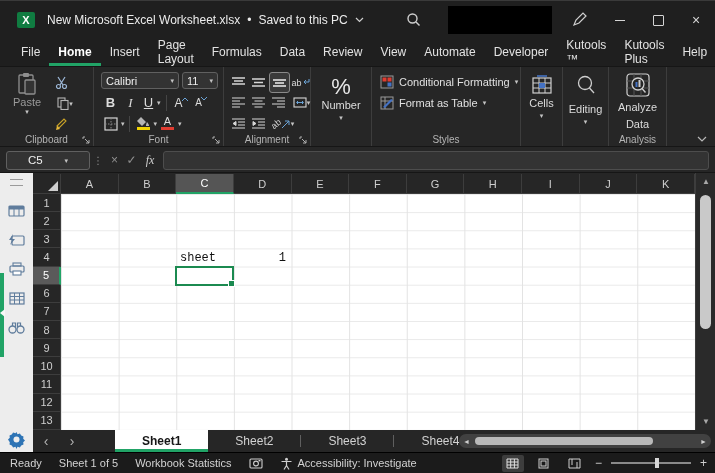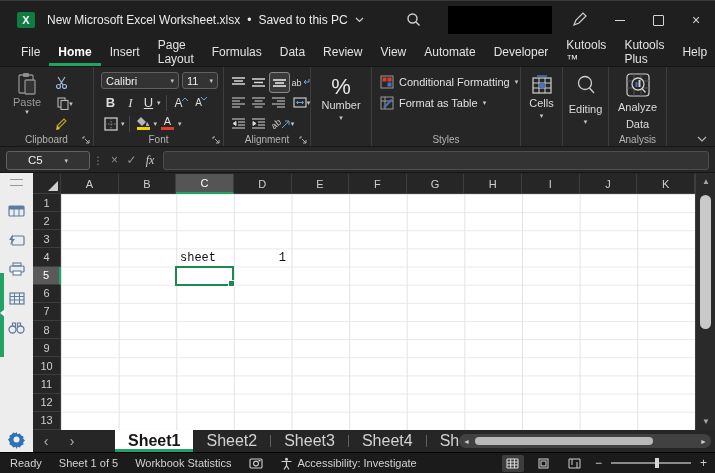--- a/index.html
+++ b/index.html
@@ -62,21 +62,21 @@
   .cellval{position:absolute;height:18px;line-height:18px;font-size:12px;color:#111;font-family:Liberation Mono, monospace;}
   .selbox{position:absolute;left:114px;top:71.5px;width:59px;height:20px;border:2px solid #1b8a50;box-sizing:border-box;background:#fff;}
   .fillhandle{position:absolute;right:-3px;bottom:-3px;width:5px;height:5px;background:#1b8a50;border:1px solid #fff;}
   .vscroll{position:absolute;right:0;top:173px;width:20px;height:257px;background:#2a2a2a;border-left:1px solid #3d3d3d;box-sizing:border-box;}
   .vthumb{position:absolute;left:4px;top:22px;width:11px;height:134px;background:#c9c9c9;border-radius:6px;}
   .varrow{position:absolute;left:0;width:20px;text-align:center;font-size:8px;color:#a8a8a8;}
   
   .sheetbar{position:absolute;left:33px;top:430px;right:0;height:22px;background:#262626;display:flex;align-items:stretch;}
   .snav{width:26px;display:flex;align-items:center;justify-content:center;color:#b5b5b5;font-size:14px;}
   .stabs{display:flex;align-items:stretch;margin-left:30px;}
-  .stab{display:flex;align-items:center;padding:0 13px;font-size:16px;color:#d2d2d2;}
+  .stab{display:flex;align-items:center;padding:0 27px;font-size:12px;color:#d2d2d2;}
   .stab.active{background:#fff;color:#161616;font-weight:bold;box-shadow:inset 0 -3px 0 #21a366;}
   .stab-sep{width:1px;height:12px;background:#5f5f5f;align-self:center;}
   .smore{display:flex;align-items:center;color:#cfcfcf;font-size:9px;letter-spacing:1px;padding:0 5px;}
   .sadd{display:flex;align-items:center;color:#cfcfcf;font-size:14px;padding:0 6px;}
   .sdots{display:flex;align-items:center;color:#cfcfcf;font-size:11px;padding:0 6px;}
   .hscroll{position:absolute;right:4px;top:4px;width:252px;height:14px;background:#414141;border-radius:7px;display:flex;align-items:center;padding:0 4px;box-sizing:border-box;}
   .hthumb{flex:0 0 178px;height:8px;background:#b9b9b9;border-radius:4px;margin:0 5px;}
   .harrow{color:#cfcfcf;font-size:7px;line-height:1;}
   
   .statusbar{position:absolute;left:0;bottom:0;right:0;height:21px;background:#1b1b1b;border-top:1px solid #000;display:flex;align-items:center;font-size:11px;color:#d2d2d2;padding-left:10px;box-sizing:border-box;gap:0;}

